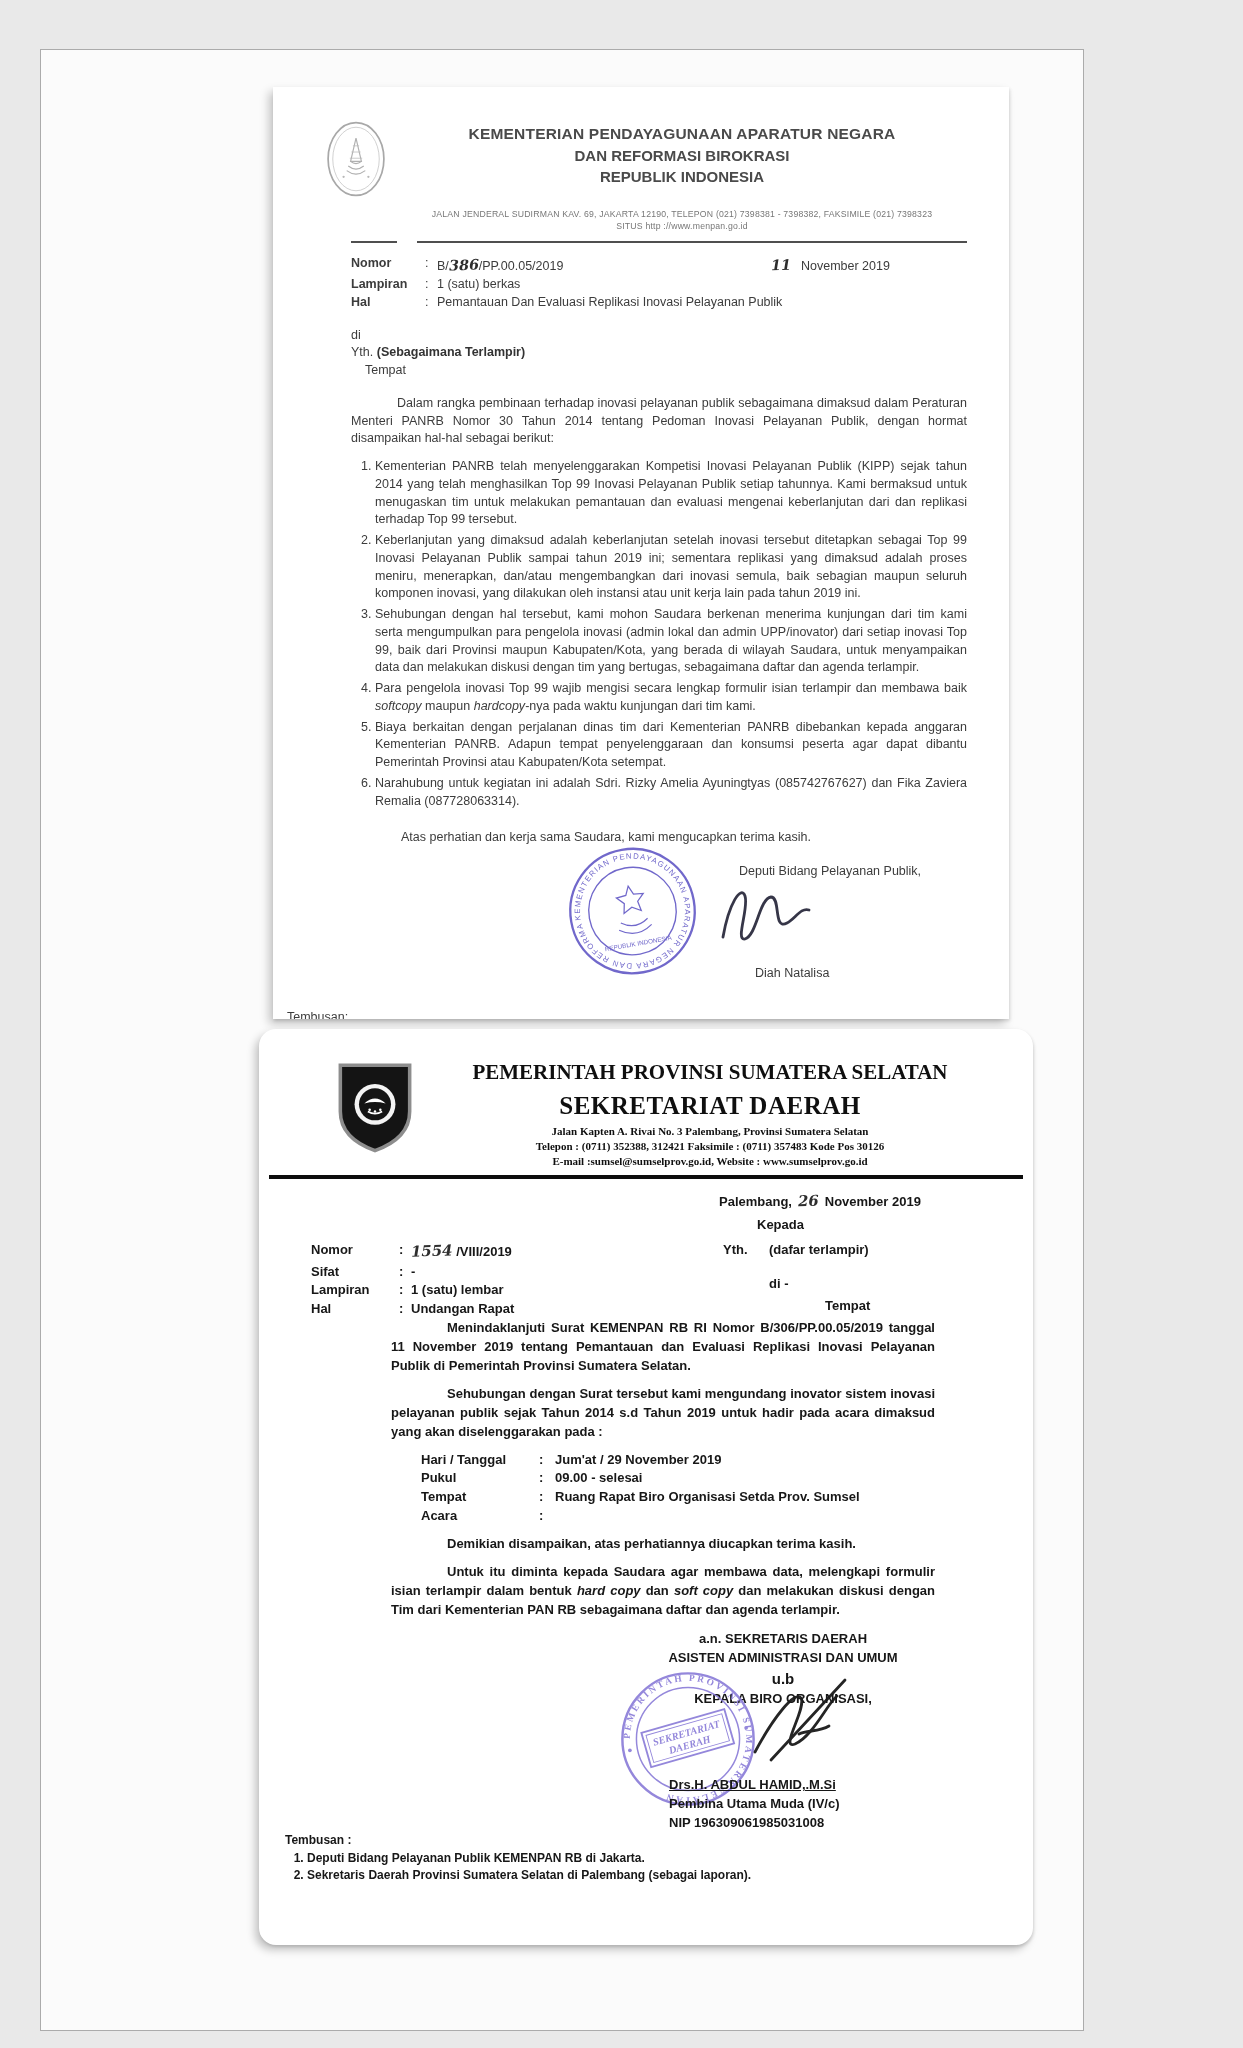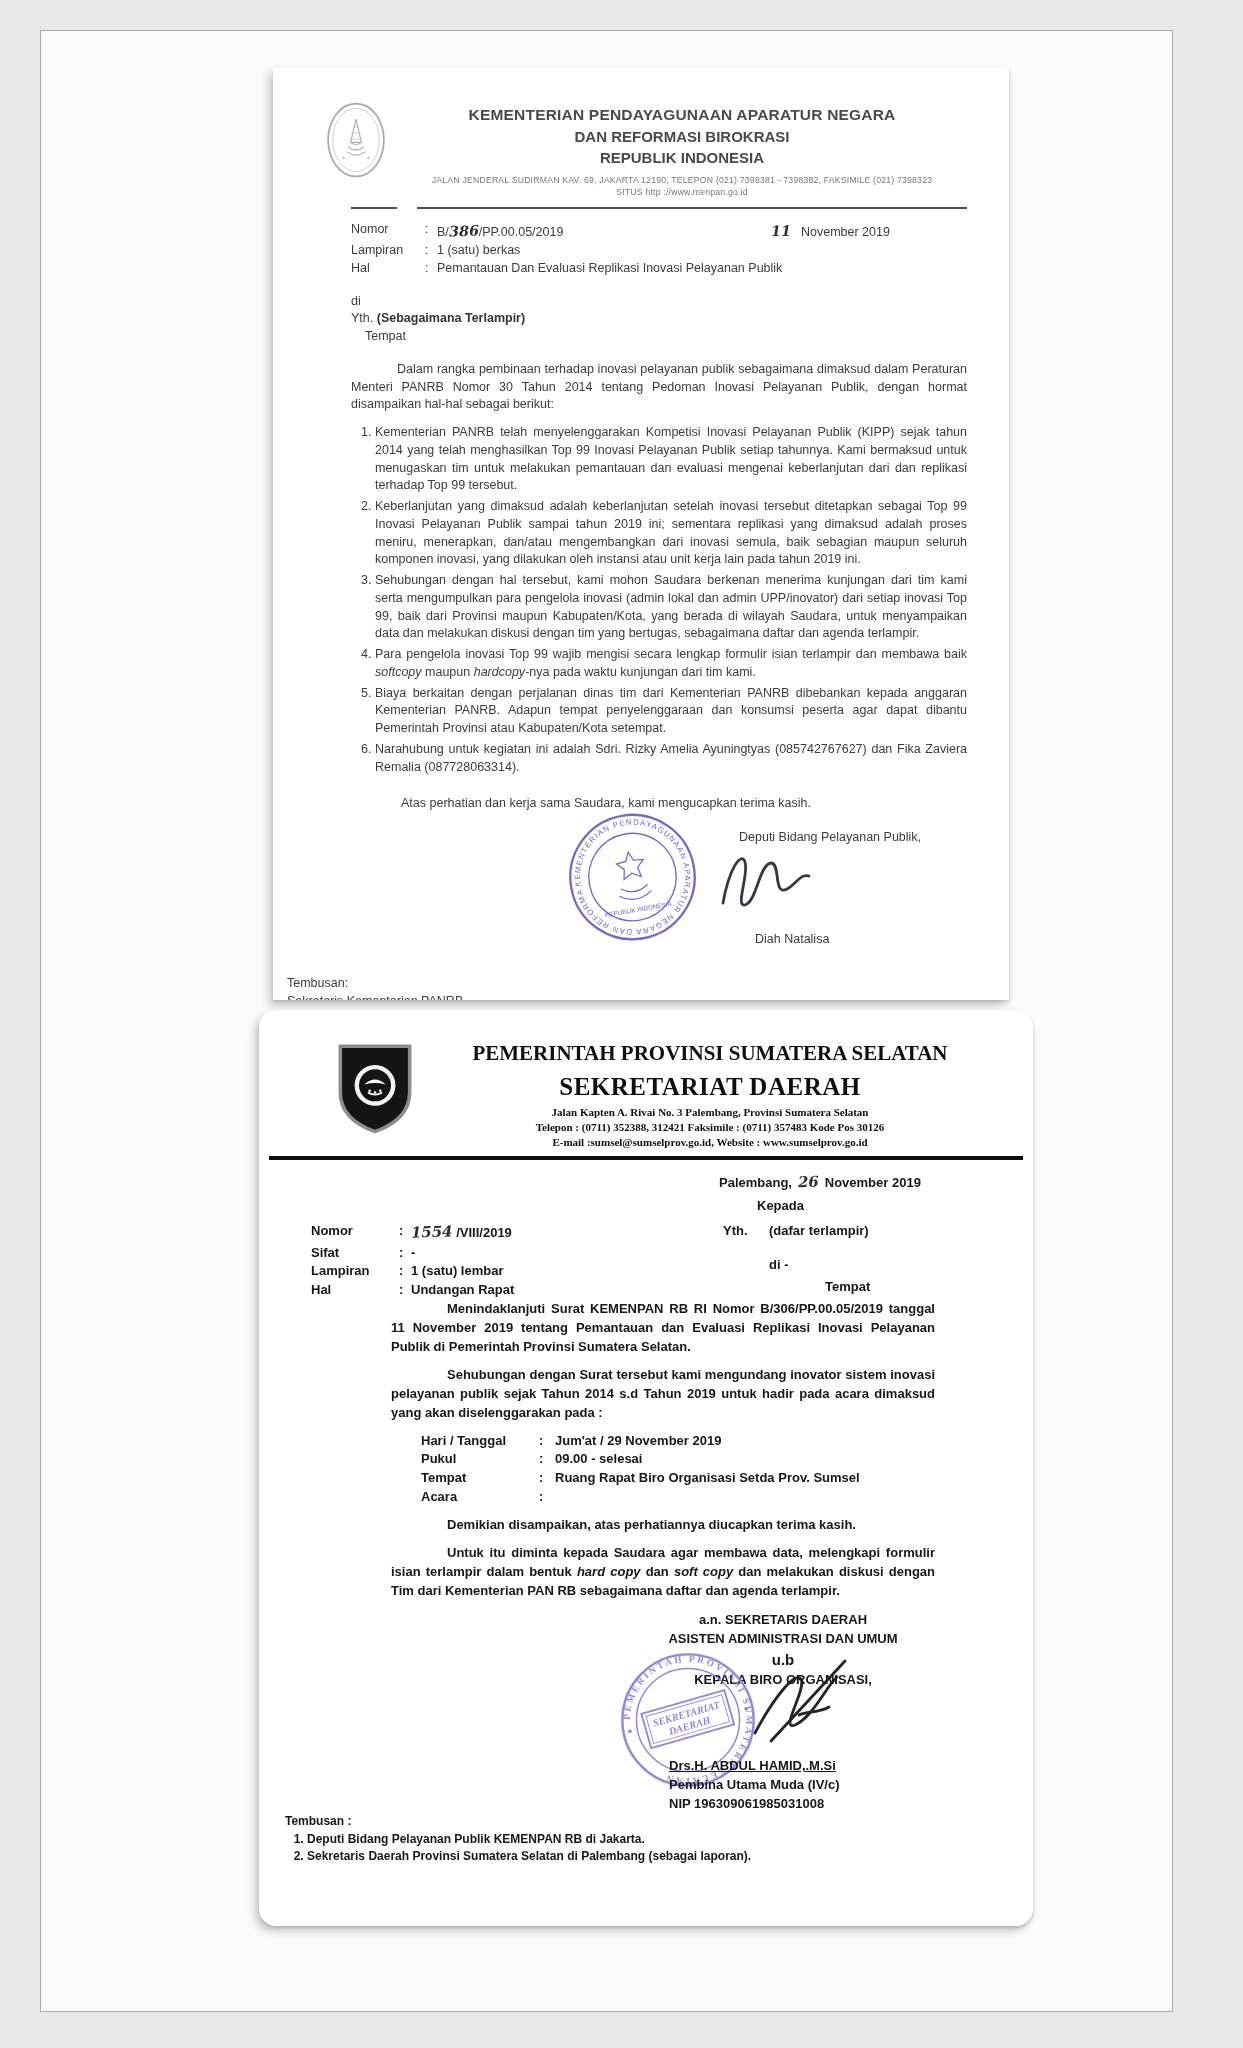--- a/index.html
+++ b/index.html
@@ -1,40 +1,40 @@
 <!DOCTYPE html>
 <html><head>
 <meta charset="utf-8">
 <style>
   * { margin:0; padding:0; box-sizing:border-box; }
   html,body { width:1243px; height:2048px; }
   body { background:#e9e9e9; font-family:"Liberation Sans",sans-serif; position:relative; }
 
-  .frame { position:absolute; left:40px; top:30px; width:1133px; height:1982px;
+  .frame { position:absolute; left:40px; top:49px; width:1044px; height:1982px;
            background:#fbfbfb; border:1px solid #ababab; }
 
   .page { position:absolute; background:#fff; overflow:hidden;
           box-shadow:-4px 5px 9px rgba(0,0,0,.22), 1px 2px 3px rgba(0,0,0,.12); }
 
   
   .page1 { left:232px; top:37px; width:736px; height:932px; color:#3c3c3c;
            padding:24px 42px 0 78px; font-size:12.5px; line-height:1.42; }
   .l1-head { display:flex; align-items:flex-start; margin-left:-26px; }
   .l1-logo { flex:0 0 72px; padding-top:8px; }
   .l1-headtext { flex:1; text-align:center; padding-top:12px; }
   .l1-t1 { font-weight:700; font-size:15.5px; letter-spacing:.2px; color:#4a4a4a; }
   .l1-t2,.l1-t3 { font-weight:700; font-size:15px; color:#4a4a4a; }
   .l1-addr,.l1-situs { font-size:8.7px; color:#777; letter-spacing:.2px; }
-  .l1-addr { margin-top:5px; }
+  .l1-addr { margin-top:20px; }
   .l1-rule { height:0; border-top:2px solid #4f4f4f; margin:9px 0 12px 66px; position:relative; }
   .l1-rule::before { content:""; position:absolute; left:-66px; top:-2px; width:46px; border-top:2px solid #4f4f4f; }
 
   .l1-meta { position:relative; }
   .mrow { display:flex; }
-  .m-label { width:74px; flex:none; }
+  .m-label { width:74px; flex:none;font-weight:bold; }
   .m-colon { width:12px; flex:none; }
   .hand { font-family:"DejaVu Serif",serif; font-style:italic; font-weight:700;
           font-size:1.15em; display:inline-block; transform:rotate(-2deg); color:#2e2e2e; }
   .l1-date { position:absolute; left:420px; top:0; }
   .l1-date .hand { margin-right:10px; }
 
   .l1-yth { margin-top:15px; }
   .l1-yth b { color:#333; }
   .l1-tempat { margin-left:14px; }
 

